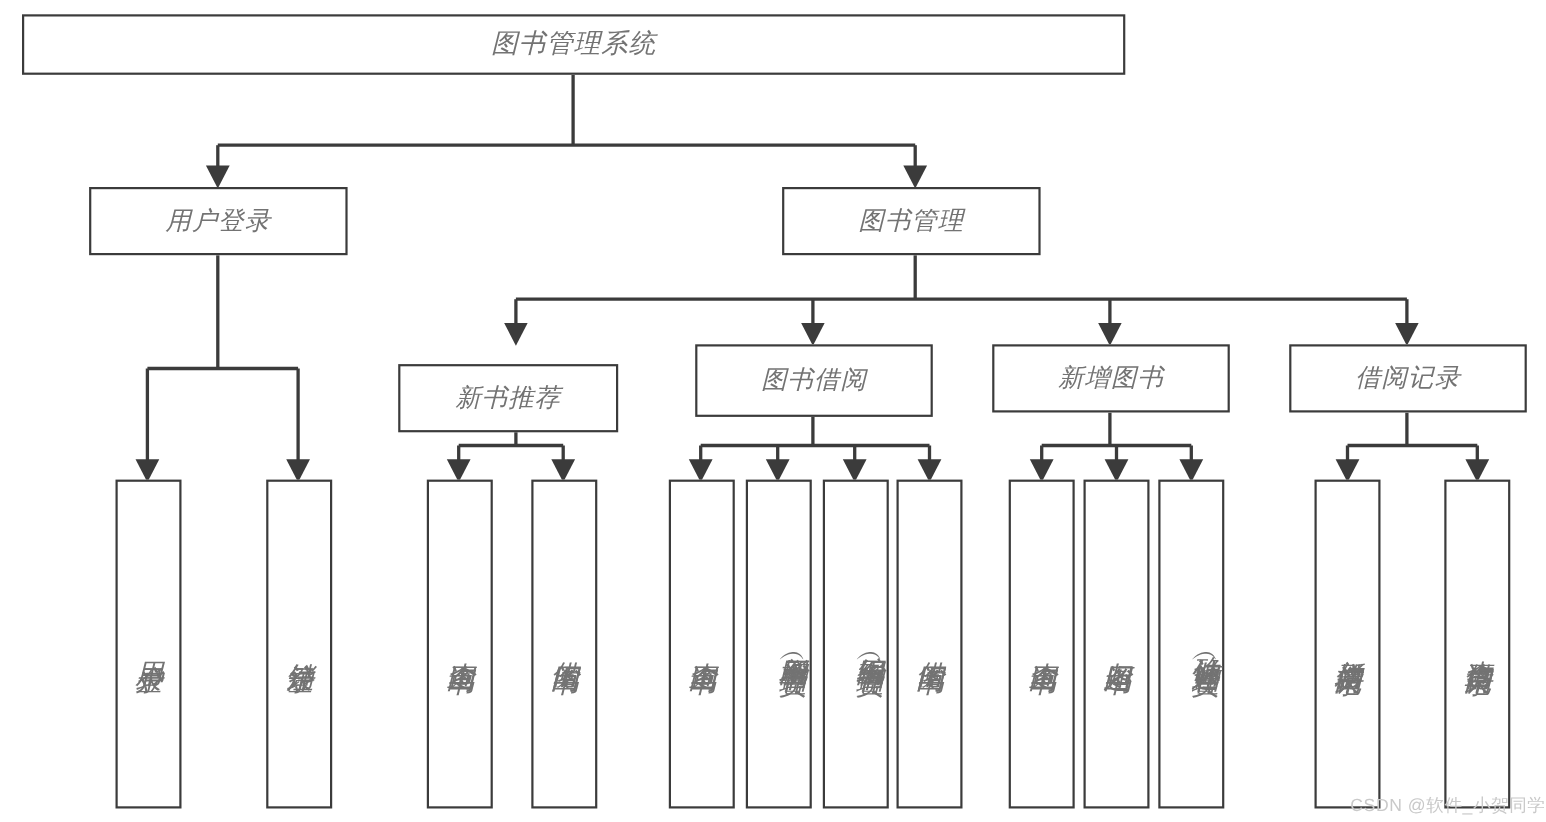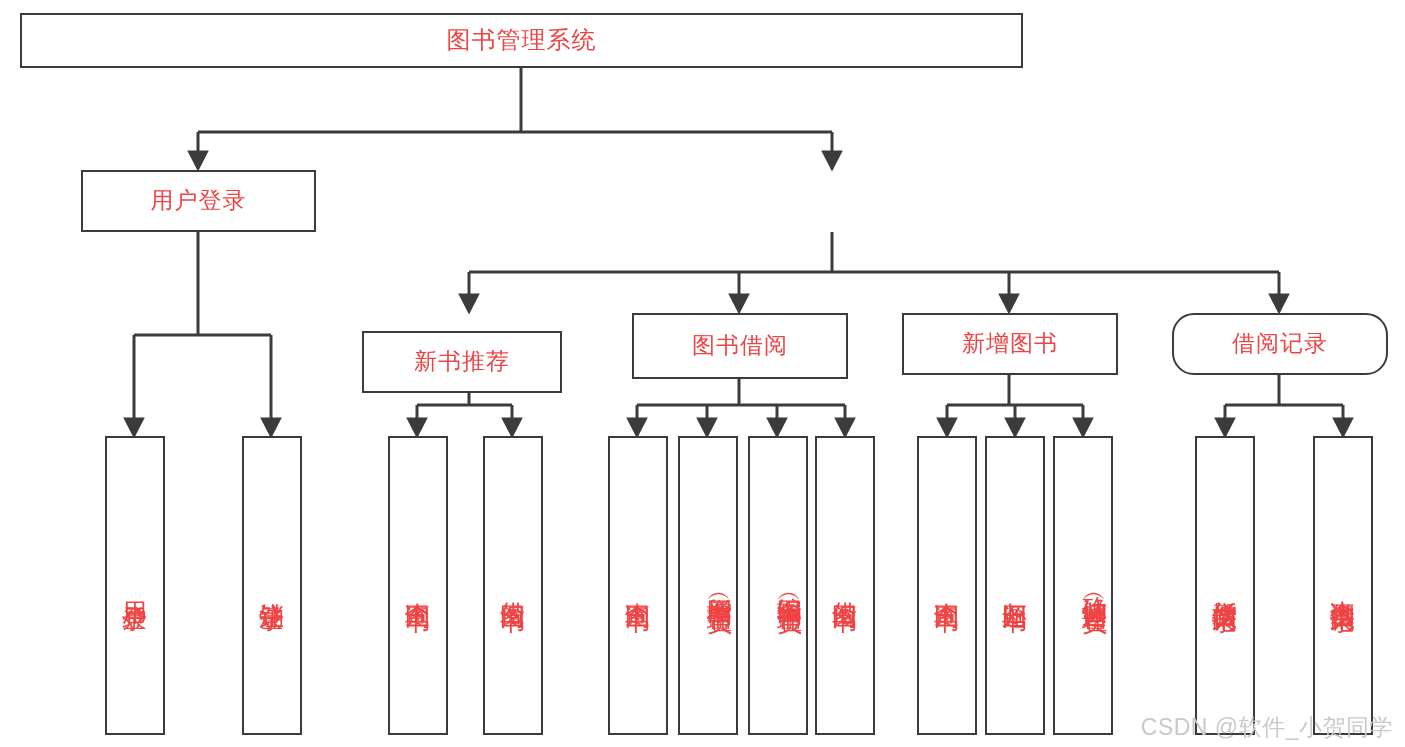--- a/index.html
+++ b/index.html
@@ -9,46 +9,47 @@
     position:relative;overflow:hidden;
   }
   #canvas{position:absolute;left:0;top:0;width:1405px;height:747px;}
   svg.lines{position:absolute;left:0;top:0;width:1405px;height:747px;}
 
   .node{
     position:absolute;
     border:2.5px solid #3b3b3b;
     background:#ffffff;
     box-sizing:border-box;
-    color:#ef4444;
+    color:#737373;
     display:flex;
     align-items:center;
     justify-content:center;
     text-align:right;
+    font-style:italic;
   }
   .node.horiz{font-size:23px;line-height:1.1;letter-spacing:1px;}
   .node.root{font-size:24px;}
 
   
   .node.vert{
     writing-mode:vertical-rl;
     text-orientation:upright;
     font-size:25px;
     line-height:1.28;
     letter-spacing:2px;
     padding:6px 0;
     justify-content:center;
   }
   .node.vert.topalign{align-items:flex-start;}
   .node.vert .vtext{display:block;}
 
   .watermark{
     position:absolute;
-    right:12px;bottom:4px;
-    font-size:23px;
+    right:0;bottom:4px;
+    font-size:16px;
     color:#c9c9c9;
     letter-spacing:0.5px;
     white-space:nowrap;
     pointer-events:none;
     margin-left:29px;
   }
 </style>
 </head>
 <body>
 
@@ -104,31 +105,34 @@
     </g>
   </svg>
 
   <div class="node horiz root" id="node-root" style="left: 20px; top: 13px; width: 1003px; height: 55px;">
     <span>图书管理系统</span>
   </div>
 
   <div class="node horiz" id="node-l2-0" style="left: 81px; top: 170px; width: 235px; height: 62px;">
     <span>用户登录</span>
   </div>
+  <div class="node horiz" id="node-l2-1" style="left: 711px; top: 170px; width: 235px; height: 62px;">
+    <span>图书管理</span>
+  </div>
 
   <div class="node horiz" id="node-l3-0" style="left: 362px; top: 331px; width: 200px; height: 62px;">
     <span>新书推荐</span>
   </div>
   <div class="node horiz" id="node-l3-1" style="left: 632px; top: 313px; width: 216px; height: 66px;">
     <span>图书借阅</span>
   </div>
   <div class="node horiz" id="node-l3-2" style="left: 902px; top: 313px; width: 216px; height: 62px;">
     <span>新增图书</span>
   </div>
-  <div class="node horiz" id="node-l3-3" style="left: 1172px; top: 313px; width: 216px; height: 62px; border-radius: 22px;">
+  <div class="node horiz" id="node-l3-3" style="left: 1172px; top: 313px; width: 216px; height: 62px;">
     <span>借阅记录</span>
   </div>
 
   <div class="node vert" id="node-leaf-0" style="left: 105px; top: 436px; width: 60px; height: 299px;">
     <span class="vtext">用户登录</span>
   </div>
   <div class="node vert" id="node-leaf-1" style="left: 242px; top: 436px; width: 60px; height: 299px;">
     <span class="vtext">注销登录</span>
   </div>
   <div class="node vert" id="node-leaf-2" style="left: 388px; top: 436px; width: 60px; height: 299px;">

